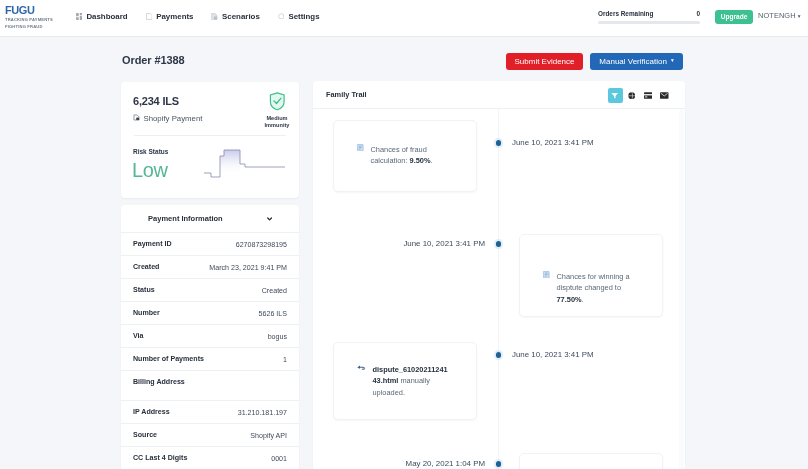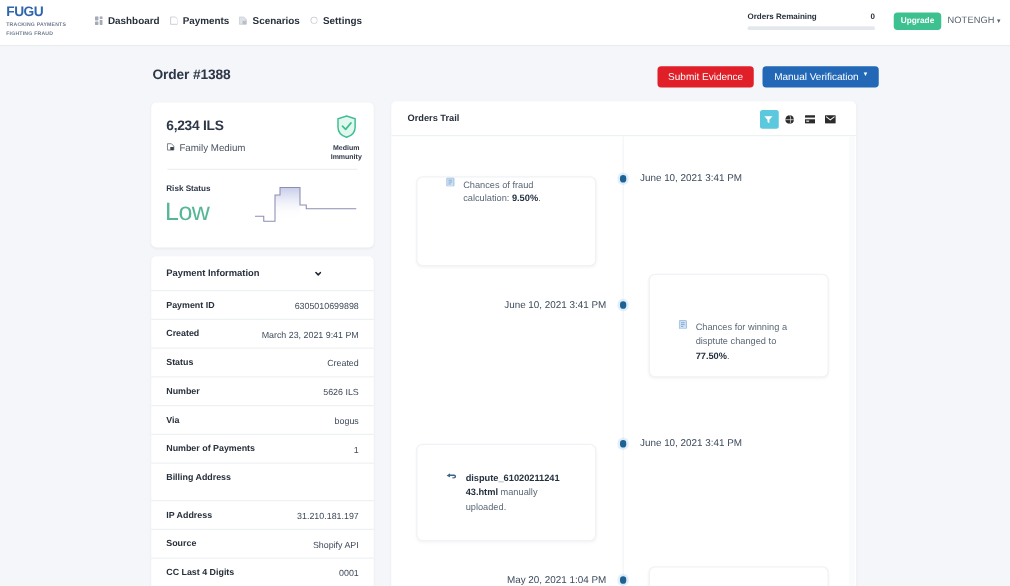--- a/index.html
+++ b/index.html
@@ -6,59 +6,59 @@
   body{width:808px;height:469px;overflow:hidden;background:#f4f6f9;
        font-family:"Liberation Sans",sans-serif;-webkit-font-smoothing:antialiased;}
 
   
   .topbar{position:absolute;left:0;top:0;width:808px;height:36px;background:#ffffff;
           border-bottom:1px solid #e9ecef;}
   .logo{position:absolute;left:5px;top:4px;width:60px;}
   .logo-name{font-size:11px;font-weight:bold;color:#2f66ab;letter-spacing:-0.4px;line-height:12px;}
   .logo-tag{font-size:4.1px;color:#6b7a8c;letter-spacing:0.18px;line-height:7px;font-weight:bold;}
 
-  .nav{position:absolute;left:76px;top:0;height:32px;display:flex;align-items:center;gap:8px;}
+  .nav{position:absolute;left:76px;top:0;height:32px;display:flex;align-items:center;gap:18px;}
   .nav-item{display:flex;align-items:center;gap:4px;color:#28303c;font-size:7.9px;font-weight:bold;}
   .nav-item svg{display:block;}
 
   .orders{position:absolute;left:598px;top:10px;width:102px;}
   .orders-row{display:flex;justify-content:space-between;align-items:baseline;}
   .orders-label{font-size:6.4px;color:#28303c;font-weight:bold;}
   .orders-value{font-size:6.4px;color:#28303c;font-weight:bold;}
   .orders-bar{margin-top:4px;height:2.5px;background:#e4e8ed;border-radius:2px;}
     .upgrade{position:absolute;left:715px;top:10px;width:38px;height:13.5px;background:#3ec191;
            border-radius:3px;color:#fff;font-size:6.6px;font-weight:bold;
            display:flex;align-items:center;justify-content:center;}
   .account{position:absolute;left:758px;top:11px;font-size:7.4px;color:#545e6b;letter-spacing:0.1px;}
   .account .caret{font-size:5.5px;margin-left:2px;}
 
   
   .page-title{position:absolute;left:122px;top:54px;font-size:11px;font-weight:bold;color:#2d3748;letter-spacing:-0.1px;}
   .btn{position:absolute;top:53px;height:16.5px;border-radius:3px;color:#fff;font-size:8px;
-       display:flex;align-items:center;justify-content:center;font-weight:normal;margin-left:20px;}
+       display:flex;align-items:center;justify-content:center;font-weight:normal;}
   .btn-red{left:506px;width:77px;background:#e01f28;}
   .btn-blue{left:590px;width:93px;background:#2268b6;}
   .btn-blue .caret{margin-left:4px;font-size:5.5px;line-height:1;position:relative;top:-0.5px;}
 
   
   .card{position:absolute;background:#fff;border-radius:4px;box-shadow:0 1px 2px rgba(16,24,40,0.05);}
   .card-summary{left:121px;top:82px;width:178px;height:116px;}
   
   .amount{position:absolute;left:12px;top:13px;font-size:11px;font-weight:bold;color:#2d3748;letter-spacing:-0.2px;}
   .ptype{position:absolute;left:12px;top:32px;font-size:7.8px;color:#4a5360;display:flex;align-items:center;gap:3.5px;}
   .immunity{position:absolute;left:136px;top:10px;width:40px;text-align:center;}
   .immunity-text{font-size:5.6px;color:#2d3748;font-weight:bold;line-height:8.5px;margin-top:-1px;}
   .divider{position:absolute;left:13px;right:13px;height:1px;background:#edf0f3;top:53px;}
   
   .risk-label{position:absolute;left:12px;top:66px;font-size:6.5px;font-weight:bold;color:#2d3748;}
   .risk-value{position:absolute;left:11px;top:77px;font-size:20px;color:#55b795;font-weight:normal;letter-spacing:-0.4px;}
   .spark{position:absolute;left:81px;top:64px;}
 
   .card-info{left:121px;top:205px;width:178px;padding-bottom:20px;}
-  .info-head{height:27px;display:flex;align-items:center;justify-content:flex-start;padding:0 12px;gap:44px;}
+  .info-head{height:27px;display:flex;align-items:center;justify-content:center;padding:0 12px;gap:44px;}
   .info-title{font-size:7.5px;font-weight:bold;color:#28303c;}
   .info-row{display:flex;justify-content:space-between;align-items:flex-start;padding:0 12px;
             height:22px;border-top:1px solid #eef1f4;}
   .info-row .k{font-size:7.1px;color:#28303c;font-weight:bold;padding-top:7px;white-space:nowrap;}
   .info-row .v{font-size:7.1px;color:#3f4a5a;text-align:right;padding-top:7px;max-width:92px;line-height:10.5px;}
   .info-row.tall{height:29px;}
 
   
   .trail{position:absolute;left:313px;top:81px;width:372px;background:#fff;border-radius:4px;
          box-shadow:0 1px 2px rgba(16,24,40,0.05);height:420px;overflow:hidden;}
@@ -151,21 +151,21 @@
     <span class="caret">▾</span>
 </div>
 
 <div class="card card-summary">
   <div class="amount">6,234 ILS</div>
   <div class="ptype">
     <span id="tag-icon"><svg width="7" height="7" viewBox="0 0 16 16">
           <path d="M2.2 2.2h7.2l4.4 4.4v7.2H2.2z" fill="none" stroke="#6b7580" stroke-width="1.6" stroke-linejoin="round"></path>
           <path d="M7.4 8.2h6.4v5.6H7.4z" fill="#3a424d"></path>
         </svg></span>
-    <span>Family Medium</span>
+    <span>Shopify Payment</span>
   </div>
   <div class="immunity">
     <span id="shield-icon"><svg width="16.5" height="18.5" viewBox="0 0 24 27" fill="none" stroke="#3dbd92" stroke-width="1.7">
           <path d="M12 1.2 22 4.4v9.8c0 6.3-4.6 10.1-10 11.8-5.4-1.7-10-5.5-10-11.8V4.4z" fill="#d8f5e8" fill-opacity="0.75"></path>
           <path d="M7.2 13 10.9 16.8 17.2 9.2" stroke-width="1.9" stroke-linecap="round" stroke-linejoin="round"></path>
         </svg></span>
     <div class="immunity-text">Medium</div>
     <div class="immunity-text">Immunity</div>
   </div>
   <div class="divider"></div>
@@ -187,21 +187,21 @@
 <div class="card card-info">
   <div class="info-head">
     <span class="info-title">Payment Information</span>
     <span id="info-caret" style="line-height:0;display:block;"><svg width="5.2" height="4" viewBox="0 0 10 7" fill="none" stroke="#1f2733" stroke-width="2.4" stroke-linecap="round" stroke-linejoin="round">
           <path d="M1.4 1.6 5 5.2 8.6 1.6"></path>
         </svg></span>
   </div>
   <div id="info-rows">
       <div class="info-row">
      <span class="k">Payment ID</span>
-     <span class="v">6305010699898</span>
+     <span class="v">6270873298195</span>
    </div>
       <div class="info-row">
      <span class="k">Created</span>
      <span class="v">March 23, 2021 9:41 PM</span>
    </div>
       <div class="info-row">
      <span class="k">Status</span>
      <span class="v">Created</span>
    </div>
       <div class="info-row">
@@ -229,21 +229,21 @@
    </div>
       <div class="info-row">
      <span class="k">CC Last 4 Digits</span>
      <span class="v">0001</span>
    </div>
     </div>
 </div>
 
 <div class="trail">
   <div class="trail-head">
-    <span class="trail-title">Orders Trail</span>
+    <span class="trail-title">Family Trail</span>
     <span class="trail-tools" id="trail-tools">
         <span class="tool active">
           <svg width="7.5" height="7.5" viewBox="0 0 16 16" fill="#fff">
             <path d="M1 2h14l-5.4 6.3V14l-3.2-2V8.3z"></path>
           </svg>
         </span>
         <span class="tool">
           <svg width="7.5" height="7.5" viewBox="0 0 16 16" fill="#2b2b2b">
             <circle cx="8" cy="8" r="7.4"></circle>
             <path d="M8 0.6c2.4 2.4 2.4 12.4 0 14.8M0.6 8h14.8" stroke="#fff" stroke-width="1.1" fill="none"></path>
@@ -264,43 +264,43 @@
         </span>
       </span>
   </div>
   <div class="tl-scroll"></div>
   <div class="tl">
     <div class="tl-line"></div>
     <div id="timeline-rows">
         <div class="tl-row">
     <div class="tl-dot" style="top:31px"></div>
     <div class="tl-time" style="left:199px;top:29px">June 10, 2021 3:41 PM</div>
-    <div class="tl-box" style="left:20px;top:32px;height:72px;">
+    <div class="tl-box" style="left:20px;top:11px;height:72px;padding-top:23px">
       <span class="tl-ico"><svg width="6.5" height="7.5" viewBox="0 0 13 15">
                 <rect x="0.7" y="0.7" width="11.6" height="13.6" rx="1.3" fill="#cfe0f2" stroke="#8fb4db" stroke-width="1.3"></rect>
                 <path d="M3.6 4.3h5.8M3.6 7.3h5.8M3.6 10.3h3.6" stroke="#6f9ccb" stroke-width="1.2"></path>
               </svg></span>
       <span class="tl-text"><span>Chances of fraud calculation: </span><b>9.50%</b><span>.</span></span>
     </div>
   </div>
         <div class="tl-row">
     <div class="tl-dot" style="top:132px"></div>
     <div class="tl-time" style="right:200px;top:130px">June 10, 2021 3:41 PM</div>
-    <div class="tl-box" style="left:206px;top:110px;height:83px;padding-top:36px">
+    <div class="tl-box" style="left:206px;top:125px;height:83px;padding-top:36px">
       <span class="tl-ico"><svg width="6.5" height="7.5" viewBox="0 0 13 15">
                 <rect x="0.7" y="0.7" width="11.6" height="13.6" rx="1.3" fill="#cfe0f2" stroke="#8fb4db" stroke-width="1.3"></rect>
                 <path d="M3.6 4.3h5.8M3.6 7.3h5.8M3.6 10.3h3.6" stroke="#6f9ccb" stroke-width="1.2"></path>
               </svg></span>
       <span class="tl-text"><span>Chances for winning a disptute changed to </span><b>77.50%</b><span>.</span></span>
     </div>
   </div>
         <div class="tl-row">
     <div class="tl-dot" style="top:243px"></div>
     <div class="tl-time" style="left:199px;top:241px">June 10, 2021 3:41 PM</div>
-    <div class="tl-box" style="left:20px;top:246px;height:78px;padding-top:21px">
+    <div class="tl-box" style="left:20px;top:233px;height:78px;padding-top:21px">
       <span class="tl-ico"><svg width="8.5" height="6" viewBox="0 0 17 12" fill="#3a6387">
                 <path d="M0.5 7.2 6 3.2v2.1h6.5a3.2 3.2 0 1 1 0 6.4H9.8v-2.2h2.7a1 1 0 0 0 0-2H6v2.1z"></path>
               </svg></span>
       <span class="tl-text"><b>dispute_6102021124143.html</b><span> manually uploaded.</span></span>
     </div>
   </div>
         <div class="tl-row">
     <div class="tl-dot" style="top:352px"></div>
     <div class="tl-time" style="right:200px;top:350px">May 20, 2021 1:04 PM</div>
     <div class="tl-box" style="left:206px;top:344px;height:78px;padding-top:21px">

